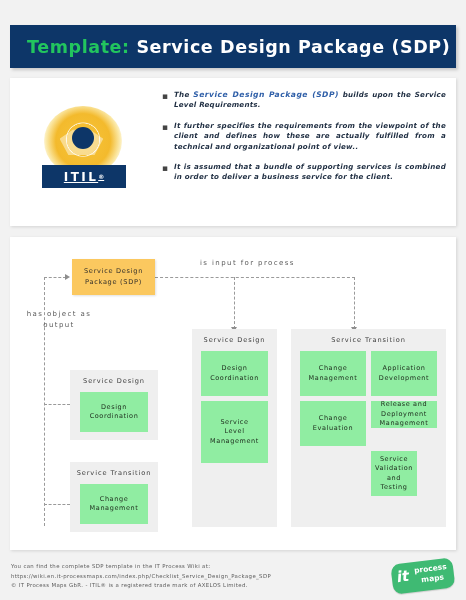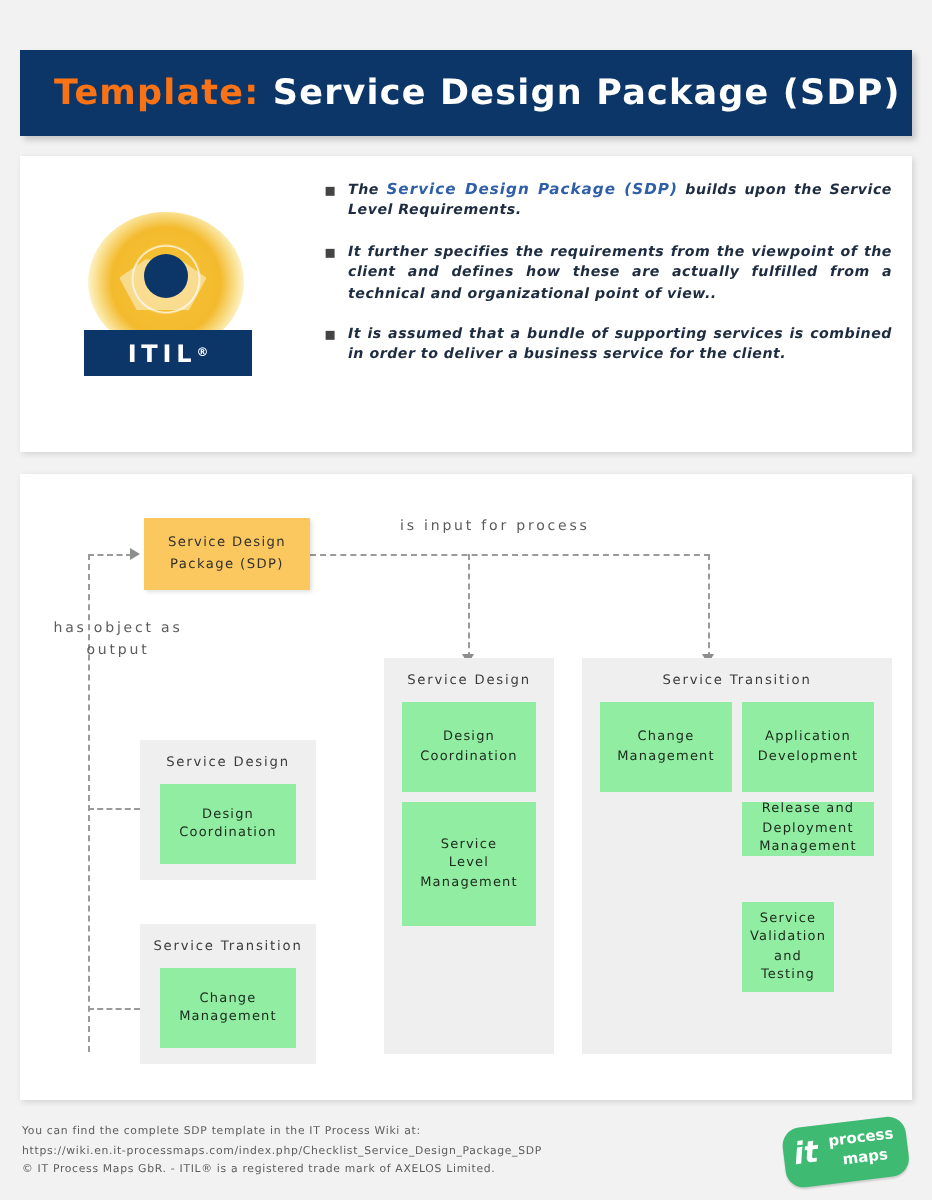--- a/index.html
+++ b/index.html
@@ -33,21 +33,21 @@
     box-sizing: border-box;
     padding-left: 17px;
   }
   .header-title {
     font-size: 17.5px;
     font-weight: bold;
     letter-spacing: 0.6px;
     white-space: nowrap;
   }
   .header-title .kw {
-    color: #f97316;
+    color: #22c55e;
   }
   .header-title .rest {
     color: #ffffff;
   }
 
   
   .top-card {
     position: absolute;
     left: 10px;
     top: 78px;
@@ -112,20 +112,21 @@
     width: 84px;
     height: 23px;
     background: #0d3668;
     color: #ffffff;
     font-size: 12px;
     font-weight: bold;
     letter-spacing: 2.4px;
     display: flex;
     align-items: center;
     justify-content: center;
+    text-decoration: underline;
   }
   .itil-plate sup {
     font-size: 6px;
     letter-spacing: 0;
     vertical-align: super;
   }
 
   .bullets {
     position: absolute;
     left: 152px;
@@ -407,20 +408,21 @@
     <div class="group-box" style="left:182px; top:92px; width:85px; height:198px;">
       <div class="group-title">Service Design</div>
       <div class="proc" style="left:9px; top:22px; width:67px; height:45px;">Design Coordination</div>
       <div class="proc" style="left:9px; top:72px; width:67px; height:62px;">Service Level Management</div>
     </div>
 
     <div class="group-box" style="left:281px; top:92px; width:155px; height:198px;">
       <div class="group-title">Service Transition</div>
       <div class="proc" style="left:9px; top:22px; width:66px; height:45px;">Change Management</div>
       <div class="proc" style="left:80px; top:22px; width:66px; height:45px;">Application Development</div>
+      <div class="proc" style="left:9px; top:72px; width:66px; height:45px;">Change Evaluation</div>
       <div class="proc" style="left:80px; top:72px; width:66px; height:27px;">Release and Deployment Management</div>
       <div class="proc" style="left:80px; top:122px; width:46px; height:45px;">Service Validation and Testing</div>
     </div>
 
   </div>
 
   <div class="footer">
     <div class="footer-text">
       <div>You can find the complete SDP template in the IT Process  Wiki at:</div>
       <div>https://wiki.en.it-processmaps.com/index.php/Checklist_Service_Design_Package_SDP</div>

